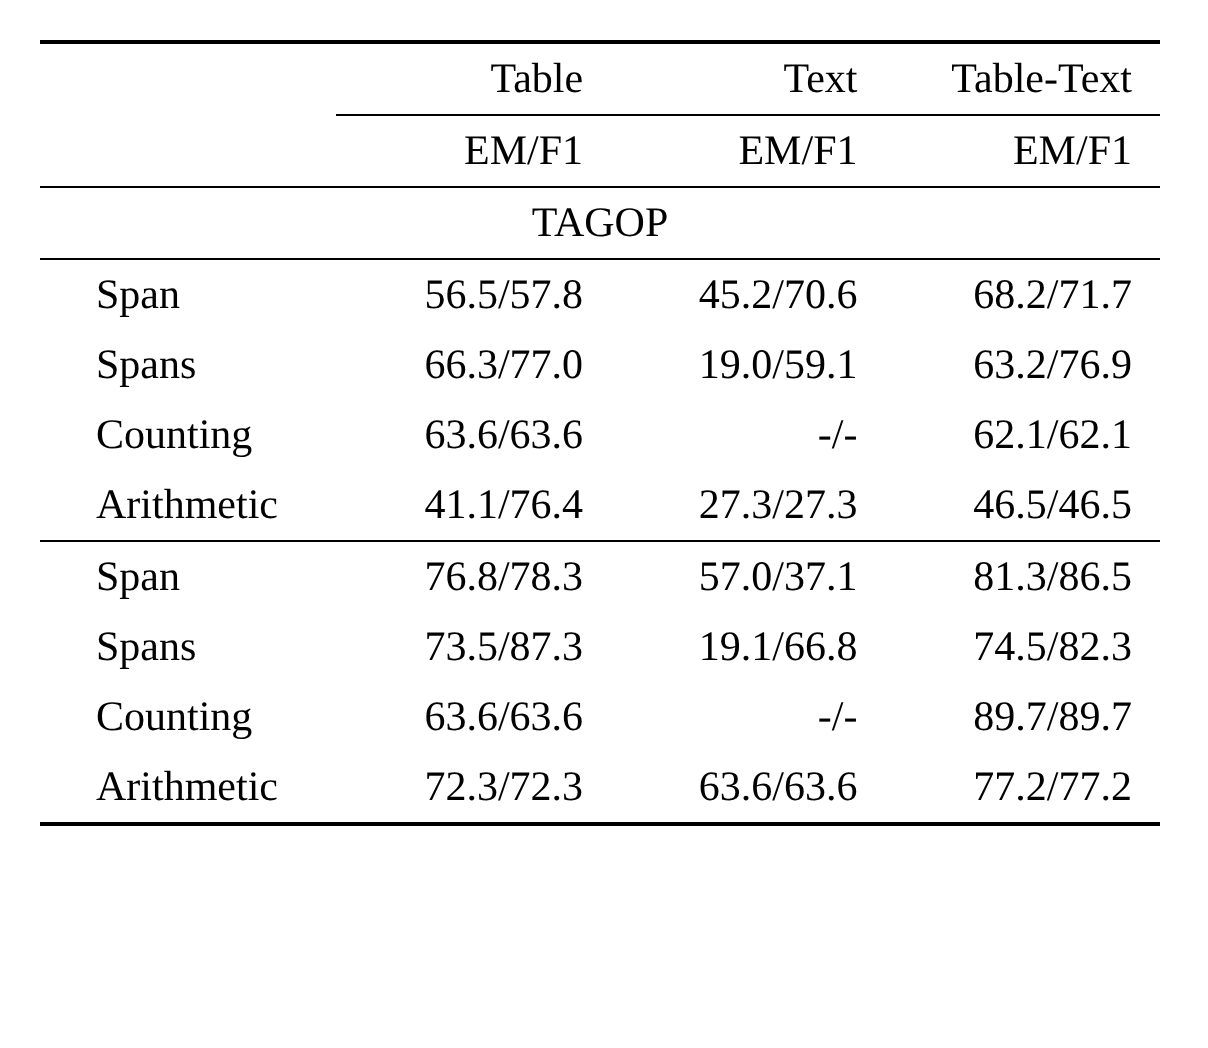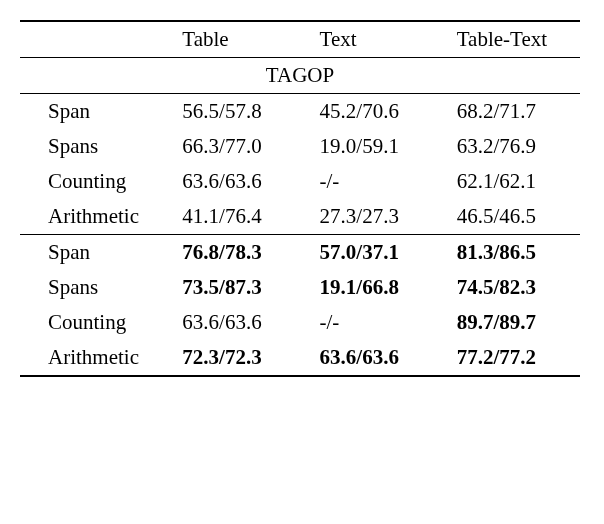--- a/index.html
+++ b/index.html
@@ -9,30 +9,30 @@
       font-family: "Times New Roman", Times, serif;
       font-size: 21px;
       color: #000;
     }
     table {
       border-collapse: collapse;
       width: 560px;
     }
     th, td {
       padding: 5px 14px;
-      text-align: left;
+      text-align: right;
       font-weight: normal;
     }
     td.row-label {
       text-align: left;
       padding-left: 28px;
       padding-right: 20px;
     }
     .bold {
-      font-weight: bold;
+      font-weight: normal;
     }
     .rule-top {
       border-top: 2px solid #000;
     }
     .rule-mid {
       border-top: 1px solid #000;
     }
     .rule-bot {
       border-bottom: 2px solid #000;
     }
@@ -53,20 +53,26 @@
 </head>
 <body>
 
 <table>
   <tbody>
       <tr class="rule-top">
     <th class="empty-cell"></th>
     <th class="data-col">Table</th>
     <th class="data-col">Text</th>
     <th class="data-col">Table-Text</th>
+  </tr>
+  <tr>
+    <th></th>
+    <th class="partial-rule">EM/F1</th>
+    <th class="partial-rule">EM/F1</th>
+    <th class="partial-rule">EM/F1</th>
   </tr>
   <tr class="section-header rule-mid">
     <td colspan="4">TAGOP</td>
   </tr>
   <tr class="rule-mid">
     <td class="row-label">Span</td>
     <td>56.5/57.8</td>
     <td>45.2/70.6</td>
     <td>68.2/71.7</td>
   </tr>

